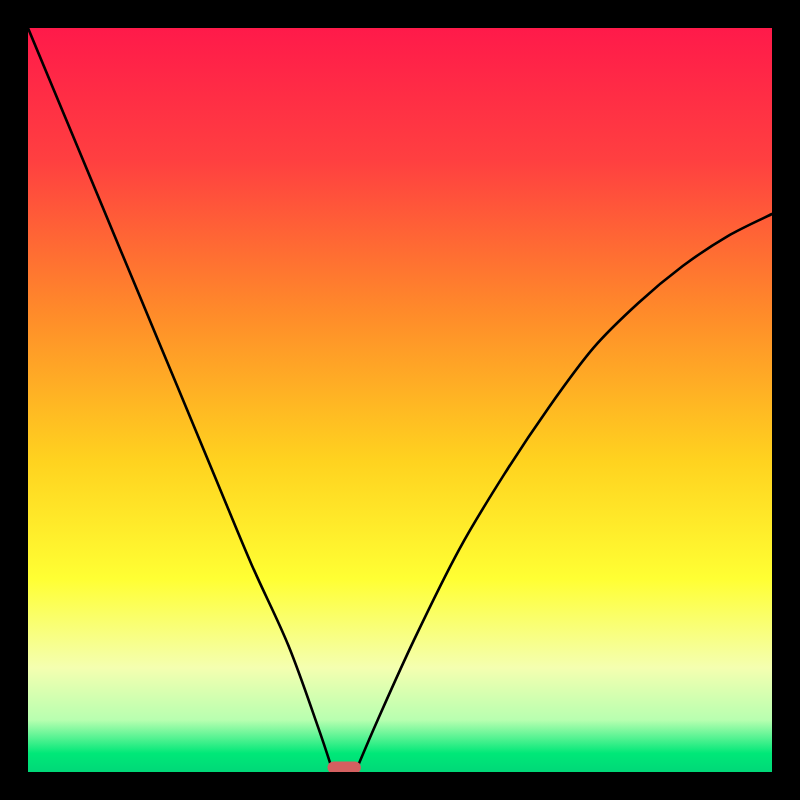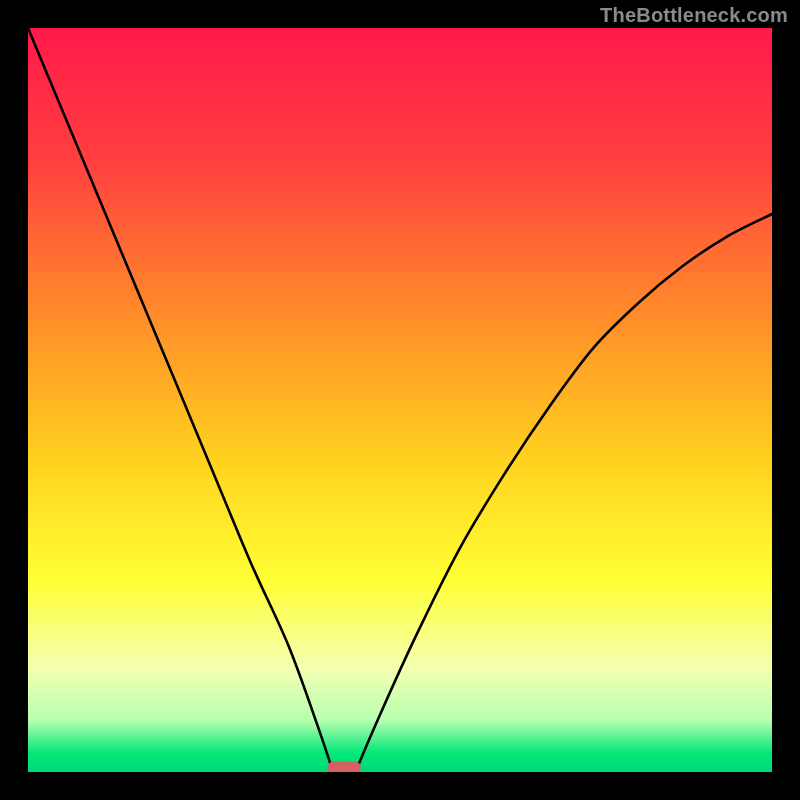--- a/index.html
+++ b/index.html
@@ -71,14 +71,13 @@
           </linearGradient>
       </defs>
       <rect x="0" y="0" width="100" height="100" fill="url(#bg)"></rect>
     </svg>
     <svg class="curves" viewBox="0 0 100 100" preserveAspectRatio="none">
       <path fill="none" stroke="#000" stroke-width="0.35" stroke-linecap="round" stroke-linejoin="round" d="M 0 0 C 0.8333333333333334 2, 3.333333333333333 8, 5 12 C 6.666666666666667 16, 8.333333333333334 20, 10 24 C 11.666666666666666 28, 13.333333333333334 32, 15 36 C 16.666666666666668 40, 18.333333333333332 44, 20 48 C 21.666666666666668 52, 23.333333333333332 56, 25 60 C 26.666666666666668 64, 28.333333333333332 68.16666666666667, 30 72 C 31.666666666666668 75.83333333333333, 33.5 79.33333333333333, 35 83 C 36.5 86.66666666666667, 38 91.16666666666667, 39 94 C 40 96.83333333333333, 40.666666666666664 99, 41 100"></path>
       <path fill="none" stroke="#000" stroke-width="0.35" stroke-linecap="round" stroke-linejoin="round" d="M 44 100 C 44.5 98.83333333333333, 45.666666666666664 96, 47 93 C 48.333333333333336 90, 50.16666666666667 85.83333333333333, 52 82 C 53.83333333333333 78.16666666666667, 55.99999999999999 73.66666666666667, 57.99999999999999 70 C 59.99999999999999 66.33333333333333, 62 63.166666666666664, 64 60 C 66 56.833333333333336, 68 53.83333333333333, 70 51 C 72 48.16666666666667, 74 45.33333333333334, 76 43.00000000000001 C 78 40.66666666666667, 80 38.833333333333336, 82 37 C 84 35.166666666666664, 86 33.5, 88 32 C 90 30.5, 92 29.166666666666668, 94 28 C 96 26.833333333333332, 99 25.5, 100 25"></path>
       <rect rx="0.8" ry="0.8" x="40.25" y="98.6" width="4.5" height="1.6000000000000085" fill="#d46060"></rect>
     </svg>
   </div>
-  <div class="watermark">TheBottleneck.com</div>
 </div>
 
 </body></html>

